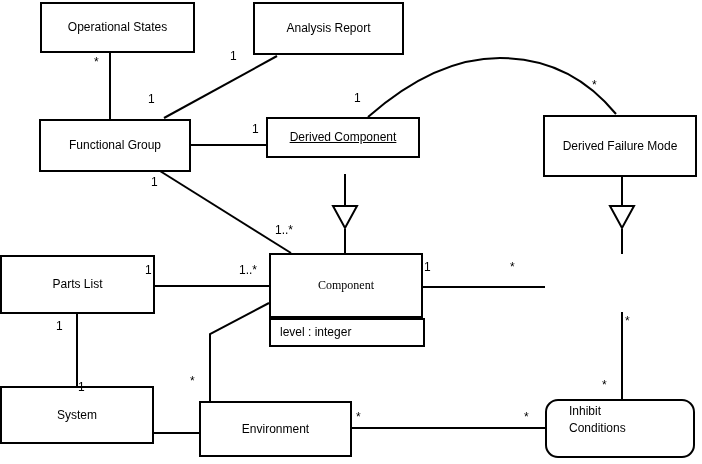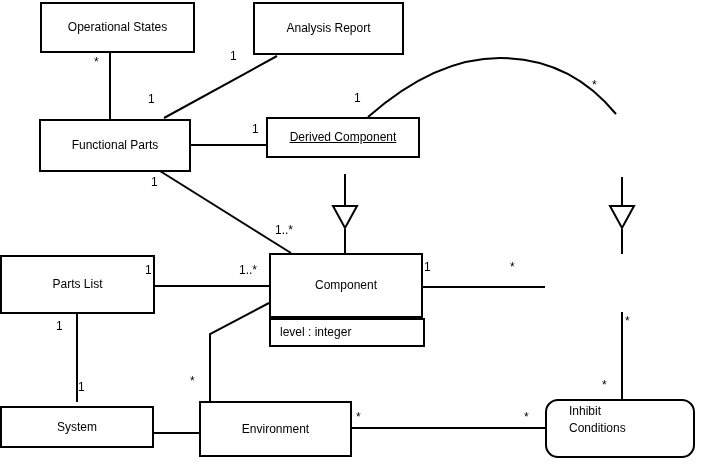--- a/index.html
+++ b/index.html
@@ -85,41 +85,44 @@
 
   <div class="uml-box" style="left:40px;top:2px;width:155px;height:51px;">
     <span>Operational States</span>
   </div>
 
   <div class="uml-box" style="left:253px;top:2px;width:151px;height:53px;">
     <span>Analysis Report</span>
   </div>
 
   <div class="uml-box" style="left:39px;top:119px;width:152px;height:53px;">
-    <span>Functional Parts</span>
+    <span>Functional Group</span>
   </div>
 
   <div class="uml-box" style="left:266px;top:117px;width:154px;height:41px;text-decoration:underline;">
     <span>Derived Component</span>
   </div>
 
+  <div class="uml-box" style="left:543px;top:115px;width:154px;height:62px;">
+    <span>Derived Failure Mode</span>
+  </div>
 
   <div class="uml-box" style="left:0px;top:255px;width:155px;height:59px;">
     <span>Parts List</span>
   </div>
 
-  <div class="uml-box" style="left:269px;top:253px;width:154px;height:65px;">
+  <div class="uml-box" style="left:269px;top:253px;width:154px;height:65px;font-family:Liberation Serif, serif;">
     <span>Component</span>
   </div>
   <div class="uml-box compartment-attr" style="left:269px;top:318px;width:156px;height:29px;">
     <span>level : integer</span>
   </div>
 
 
-  <div class="uml-box" style="left:0px;top:406px;width:154px;height:42px;">
+  <div class="uml-box" style="left:0px;top:386px;width:154px;height:58px;">
     <span>System</span>
   </div>
 
   <div class="uml-box" style="left:199px;top:401px;width:153px;height:56px;">
     <span>Environment</span>
   </div>
 
   <div class="uml-box top-left-text" style="left:545px;top:399px;width:150px;height:59px;border-radius:13px;">
     <span class="wrap">Inhibit Conditions</span>
   </div>

